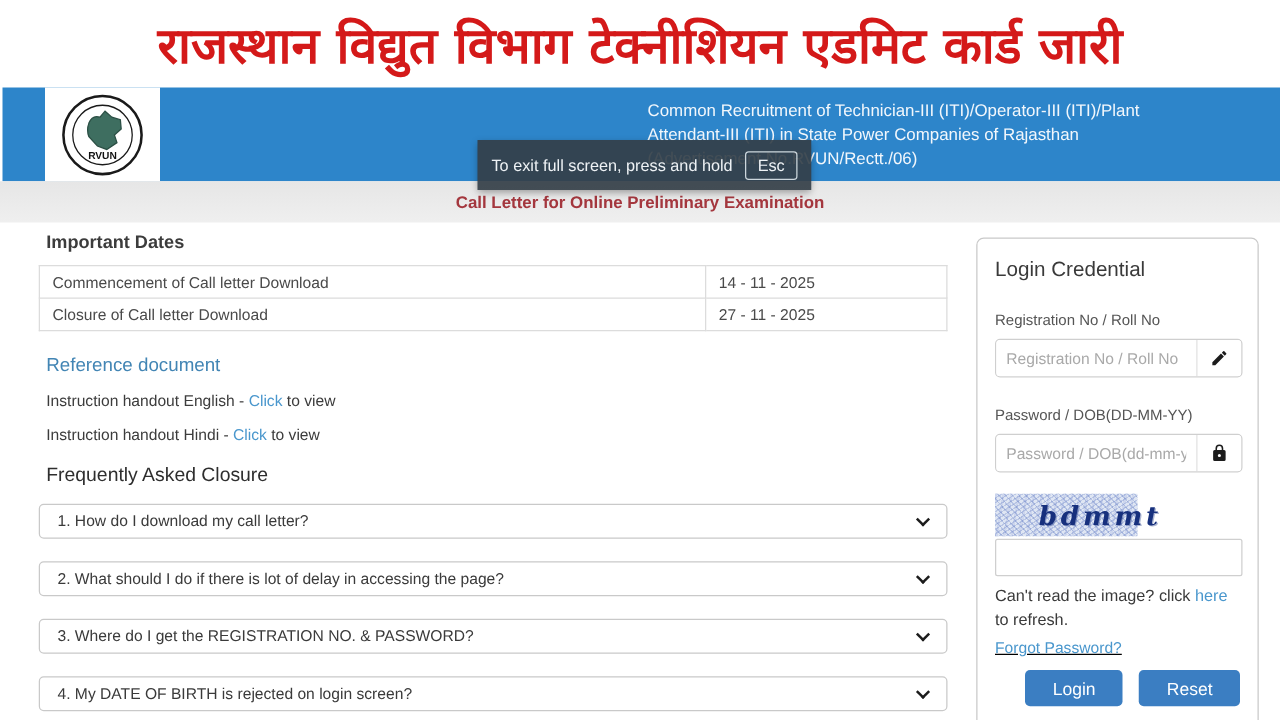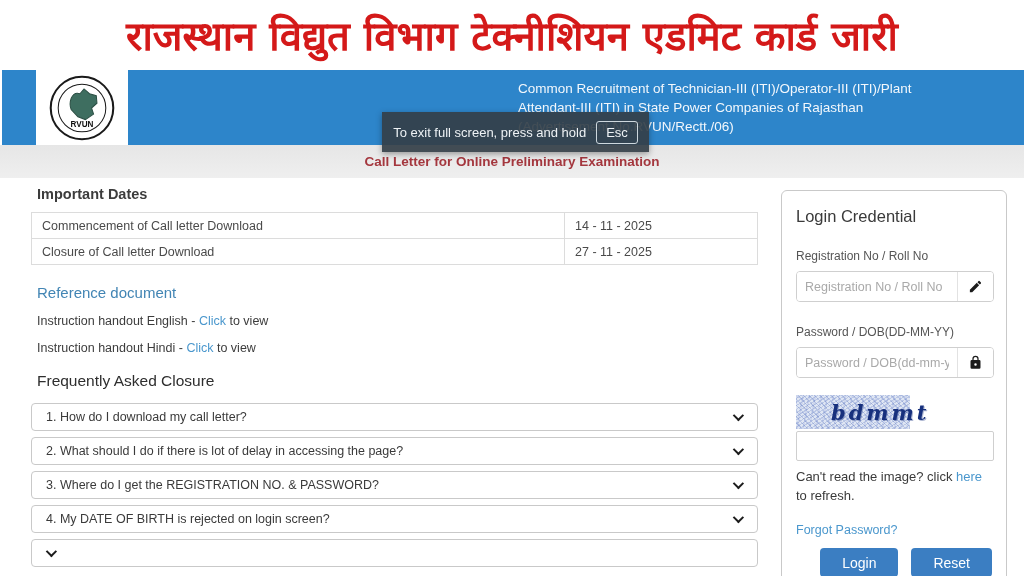--- a/index.html
+++ b/index.html
@@ -45,21 +45,21 @@
     color:#4a4a4a; padding:0 10px; background:#fff; }
   td.date-val { width:193px; }
 
   .ref-h { margin:19px 0 0 6px; font-size:15px; color:#4285b4; }
   .ref-line { margin:13px 0 0 6px; font-size:12.5px; color:#3c3c3c; }
   .link { color:#4a97cd; cursor:pointer; text-decoration:none; }
 
   .faq-h { margin:17px 0 0 6px; font-size:15.5px; color:#2e2e2e; }
   .faq-list { margin-top:13px; }
   .faq-item { height:28px; border:1px solid #c9c9c9; border-radius:4px;
-    margin-bottom:6px; display:flex; align-items:center;
+    margin-bottom:18px; display:flex; align-items:center;
     justify-content:space-between; padding:0 16px 0 14px; background:#fff;
     cursor:pointer; }
   .faq-item span.q { font-size:12.5px; color:#3a3a3a; }
   .chev { width:8px; height:8px; border-right:2.5px solid #1c1c1c;
     border-bottom:2.5px solid #1c1c1c; transform:rotate(45deg) translateY(-2px); }
 
   
   .panel { position:absolute; top:190px; left:781px; width:226px; height:400px;
     border:1px solid #c9c9c9; border-radius:6px; background:#fff;
     padding:16px 14px 0 14px; }
@@ -89,21 +89,21 @@
     display:flex; align-items:center; justify-content:flex-start;
     padding-left:8px; }
   .captcha span { font-family:"DejaVu Serif", serif; font-weight:bold;
     font-style:italic; font-size:21px; color:#17307d; letter-spacing:3px;
     text-shadow:1px 1px 0 rgba(23,48,125,0.35);margin-left:27px; }
   .captcha-input { margin-top:2px; width:198px; height:30px;
     border:1px solid #cfcfcf; border-radius:2px; padding:0 8px; font-size:13px;
     outline:none; font-family:"Liberation Sans", sans-serif; }
   .cap-help { margin-top:6px; font-size:13px; color:#3a3a3a; line-height:19px;
     width:200px; }
-  .forgot { margin-top:18px; font-size:12.5px; }
+  .forgot { margin-top:6px; font-size:12.5px;text-decoration:underline; }
   .btn-row { margin-top:11px; display:flex; justify-content:flex-end; gap:13px; }
   .btn { background:#3b7ec2; color:#fff; border:none; border-radius:4px;
     height:29px; padding:0 22px; font-size:14px; cursor:pointer;
     font-family:"Liberation Sans", sans-serif; }
 </style>
 </head>
 <body>
 
 <div id="stage">
 

